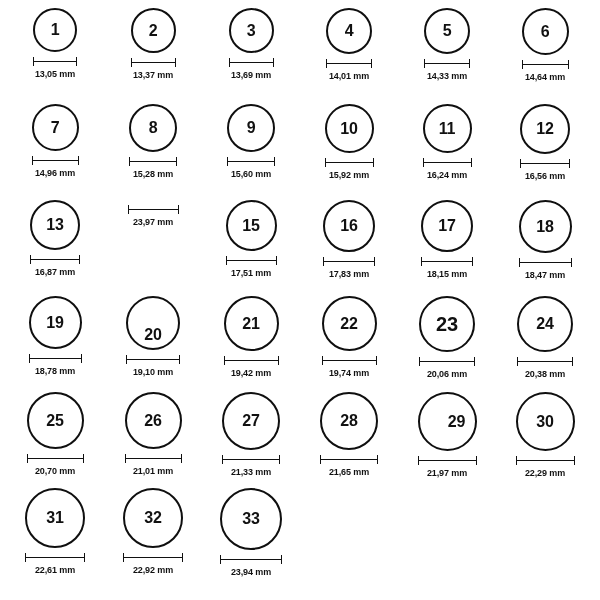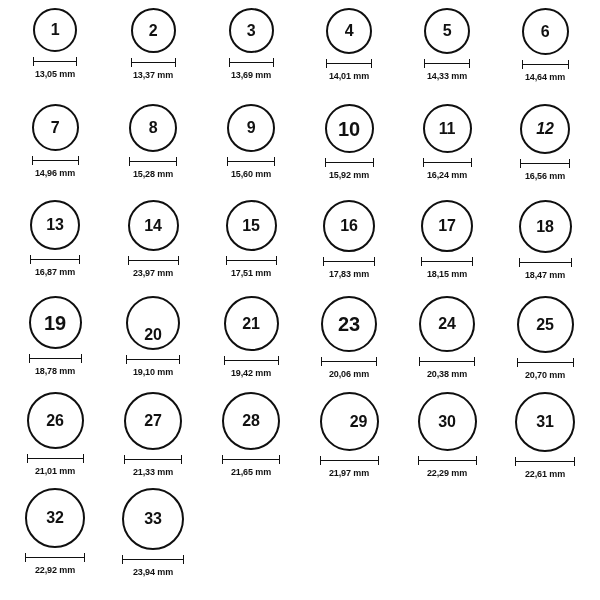--- a/index.html
+++ b/index.html
@@ -163,58 +163,55 @@
         <div class="ring-circle" style="width: 48px; height: 48px;">
           <span class="ring-number" style="font-size: 16px;">9</span>
         </div>
         <div class="measure">
           <div class="measure-line" style="width: 48px;"></div>
         </div>
         <div class="ring-label">15,60 mm</div>
       </div>
       <div class="ring-cell">
         <div class="ring-circle" style="width: 49px; height: 49px;">
-          <span class="ring-number" style="font-size: 20px;">10</span>
+          <span class="ring-number" style="font-size: 16px;">10</span>
         </div>
         <div class="measure">
           <div class="measure-line" style="width: 49px;"></div>
         </div>
         <div class="ring-label">15,92 mm</div>
       </div>
       <div class="ring-cell">
         <div class="ring-circle" style="width: 49px; height: 49px;">
           <span class="ring-number" style="font-size: 16px;">11</span>
         </div>
         <div class="measure">
           <div class="measure-line" style="width: 49px;"></div>
         </div>
         <div class="ring-label">16,24 mm</div>
       </div>
       <div class="ring-cell">
         <div class="ring-circle" style="width: 50px; height: 50px;">
-          <span class="ring-number" style="font-size: 16px; font-style: italic;">12</span>
+          <span class="ring-number" style="font-size: 16px;">12</span>
         </div>
         <div class="measure">
           <div class="measure-line" style="width: 50px;"></div>
         </div>
         <div class="ring-label">16,56 mm</div>
       </div>
       <div class="ring-cell">
         <div class="ring-circle" style="width: 50px; height: 50px;">
           <span class="ring-number" style="font-size: 16px;">13</span>
         </div>
         <div class="measure">
           <div class="measure-line" style="width: 50px;"></div>
         </div>
         <div class="ring-label">16,87 mm</div>
       </div>
       <div class="ring-cell">
-        <div class="ring-circle" style="width: 51px; height: 51px;">
-          <span class="ring-number" style="font-size: 16px;">14</span>
-        </div>
         <div class="measure">
           <div class="measure-line" style="width: 51px;"></div>
         </div>
         <div class="ring-label">23,97 mm</div>
       </div>
       <div class="ring-cell">
         <div class="ring-circle" style="width: 51px; height: 51px;">
           <span class="ring-number" style="font-size: 16px;">15</span>
         </div>
         <div class="measure">
@@ -244,21 +241,21 @@
         <div class="ring-circle" style="width: 53px; height: 53px;">
           <span class="ring-number" style="font-size: 16px;">18</span>
         </div>
         <div class="measure">
           <div class="measure-line" style="width: 53px;"></div>
         </div>
         <div class="ring-label">18,47 mm</div>
       </div>
       <div class="ring-cell">
         <div class="ring-circle" style="width: 53px; height: 53px;">
-          <span class="ring-number" style="font-size: 20px;">19</span>
+          <span class="ring-number" style="font-size: 16px;">19</span>
         </div>
         <div class="measure">
           <div class="measure-line" style="width: 53px;"></div>
         </div>
         <div class="ring-label">18,78 mm</div>
       </div>
       <div class="ring-cell">
         <div class="ring-circle" style="width: 54px; height: 54px;">
           <span class="ring-number" style="font-size: 16px; margin-top: 24px;">20</span>
         </div>
@@ -268,20 +265,29 @@
         <div class="ring-label">19,10 mm</div>
       </div>
       <div class="ring-cell">
         <div class="ring-circle" style="width: 55px; height: 55px;">
           <span class="ring-number" style="font-size: 16px;">21</span>
         </div>
         <div class="measure">
           <div class="measure-line" style="width: 55px;"></div>
         </div>
         <div class="ring-label">19,42 mm</div>
+      </div>
+      <div class="ring-cell">
+        <div class="ring-circle" style="width: 55px; height: 55px;">
+          <span class="ring-number" style="font-size: 16px;">22</span>
+        </div>
+        <div class="measure">
+          <div class="measure-line" style="width: 55px;"></div>
+        </div>
+        <div class="ring-label">19,74 mm</div>
       </div>
       <div class="ring-cell">
         <div class="ring-circle" style="width: 56px; height: 56px;">
           <span class="ring-number" style="font-size: 20px;">23</span>
         </div>
         <div class="measure">
           <div class="measure-line" style="width: 56px;"></div>
         </div>
         <div class="ring-label">20,06 mm</div>
       </div>

